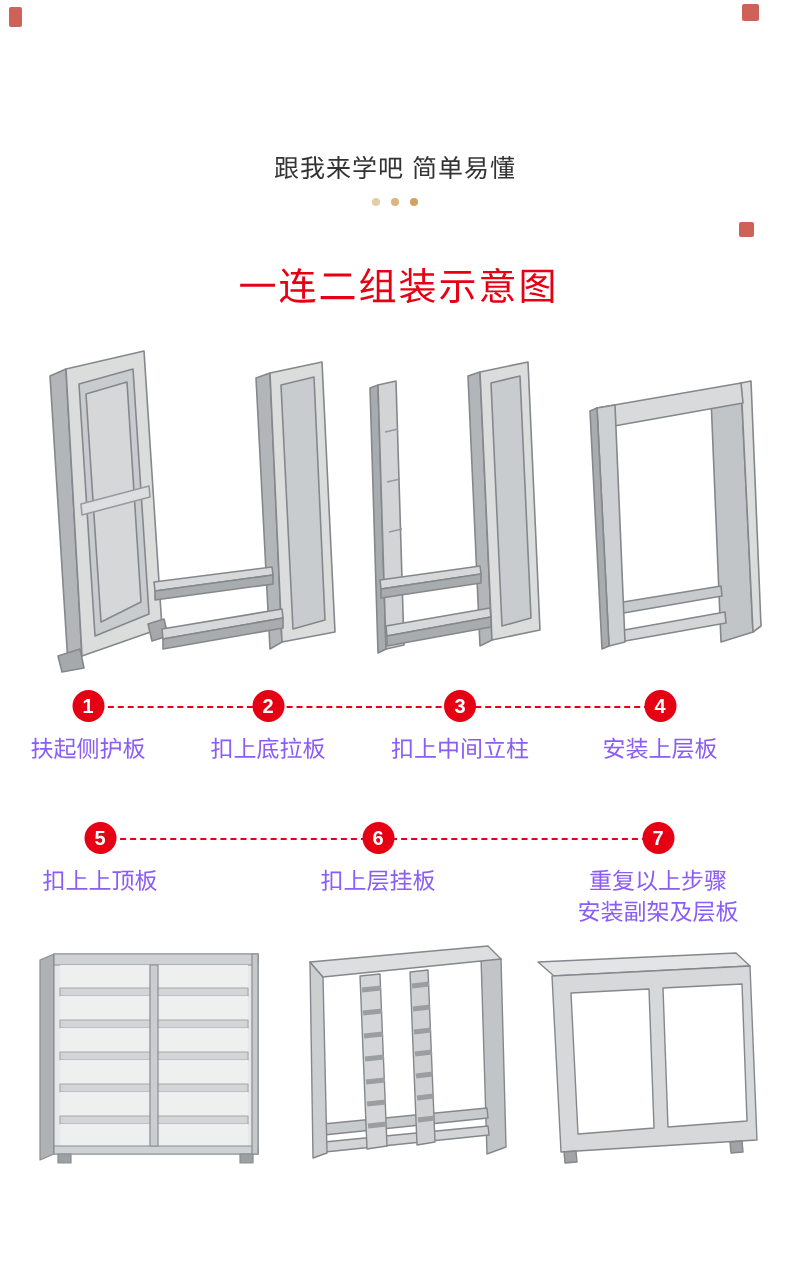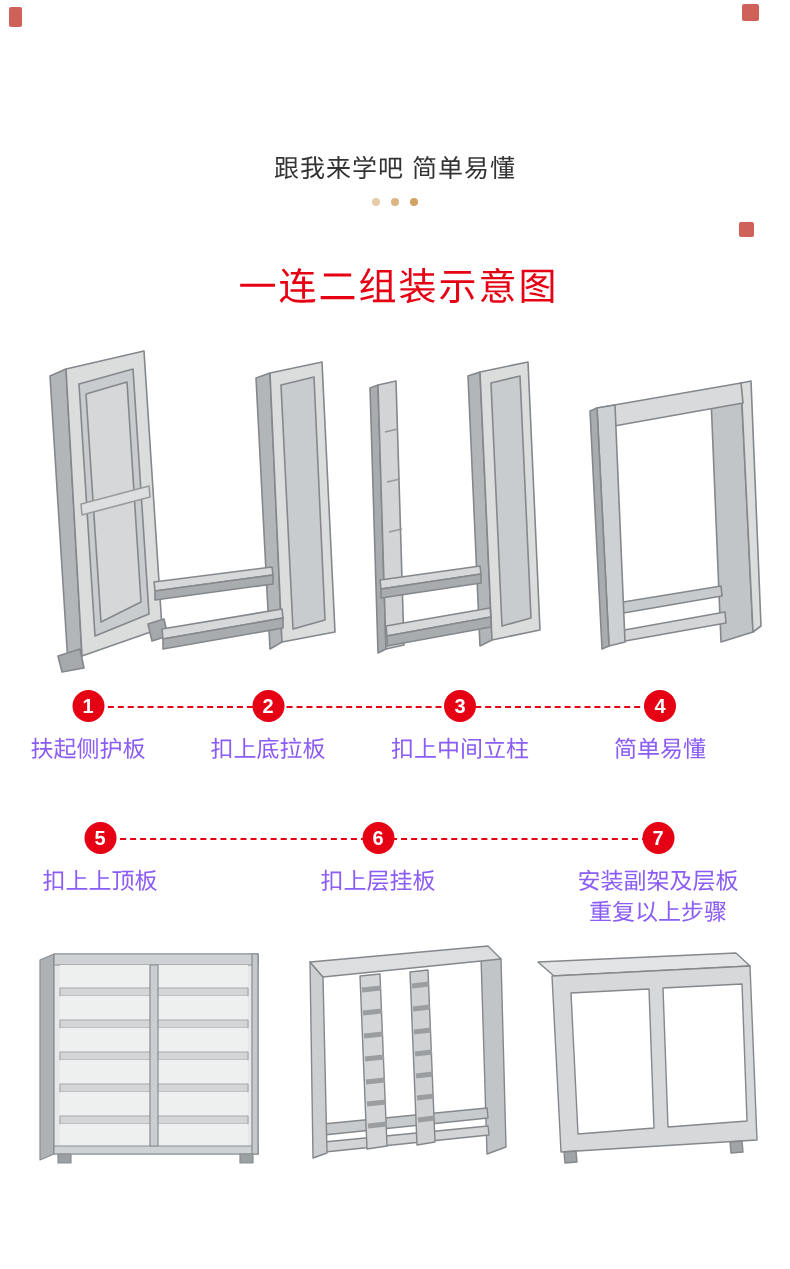--- a/index.html
+++ b/index.html
@@ -147,39 +147,39 @@
     <div class="step s2">
       <div class="badge">2</div>
       <div class="step-label">扣上底拉板</div>
     </div>
     <div class="step s3">
       <div class="badge">3</div>
       <div class="step-label">扣上中间立柱</div>
     </div>
     <div class="step s4">
       <div class="badge">4</div>
-      <div class="step-label">简单易懂</div>
+      <div class="step-label">安装上层板</div>
     </div>
   </div>
 
   <div class="steps steps2">
     <div class="dash"></div>
     <div class="step s5">
       <div class="badge">5</div>
       <div class="step-label">扣上上顶板</div>
     </div>
     <div class="step s6">
       <div class="badge">6</div>
       <div class="step-label">扣上层挂板</div>
     </div>
     <div class="step s7">
       <div class="badge">7</div>
       <div class="step-label">
+        <div>重复以上步骤</div>
         <div>安装副架及层板</div>
-        <div>重复以上步骤</div>
       </div>
     </div>
   </div>
 
   <figure class="ill ill5">
     <svg viewBox="0 0 240 232">
       <g stroke="#8a8e91" stroke-width="1.2" stroke-linejoin="round">
         <polygon fill="#aeb2b5" points="12,22 26,16 26,216 12,222"></polygon>
         <rect x="26" y="16" width="204" height="200" fill="#e6e7e8"></rect>
         <rect x="26" y="16" width="204" height="11" fill="#cfd2d4"></rect>

